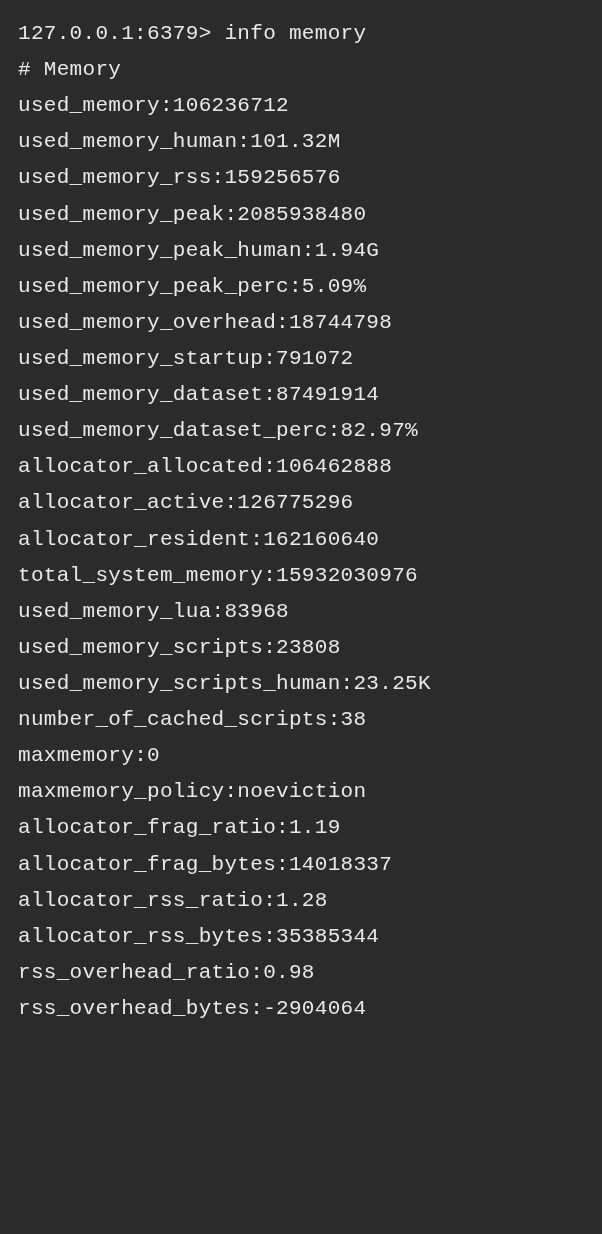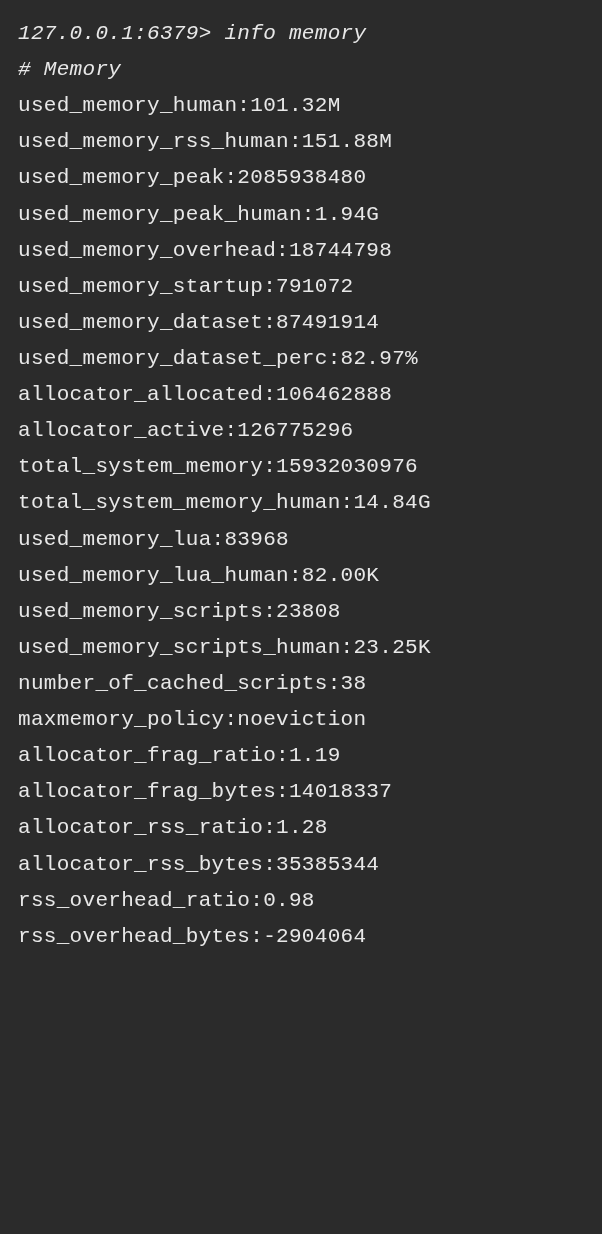--- a/index.html
+++ b/index.html
@@ -12,54 +12,54 @@
       color: #e8e8e8;
       font-family: 'Consolas', 'Monaco', 'Courier New', monospace;
       font-size: 21px;
       line-height: 1.72;
       padding: 16px 18px;
       width: 602px;
       letter-spacing: 0.3px;
     }
     .prompt-line {
       white-space: pre;
-      font-style: italic;
     }
     .header-line {
       white-space: pre;
-      font-style: italic;
     }
     .kv-line {
       white-space: pre;
     }
   </style>
 </head>
 <body>
 
 <div>
   <div class="prompt-line"><span>127.0.0.1:6379&gt; </span><span>info memory</span></div>
   <div class="header-line"># Memory</div>
   <div id="entries">
+      <div class="kv-line"><span>used_memory</span><span>:</span><span>106236712</span></div>
       <div class="kv-line"><span>used_memory_human</span><span>:</span><span>101.32M</span></div>
-      <div class="kv-line"><span>used_memory_rss_human</span><span>:</span><span>151.88M</span></div>
+      <div class="kv-line"><span>used_memory_rss</span><span>:</span><span>159256576</span></div>
       <div class="kv-line"><span>used_memory_peak</span><span>:</span><span>2085938480</span></div>
       <div class="kv-line"><span>used_memory_peak_human</span><span>:</span><span>1.94G</span></div>
+      <div class="kv-line"><span>used_memory_peak_perc</span><span>:</span><span>5.09%</span></div>
       <div class="kv-line"><span>used_memory_overhead</span><span>:</span><span>18744798</span></div>
       <div class="kv-line"><span>used_memory_startup</span><span>:</span><span>791072</span></div>
       <div class="kv-line"><span>used_memory_dataset</span><span>:</span><span>87491914</span></div>
       <div class="kv-line"><span>used_memory_dataset_perc</span><span>:</span><span>82.97%</span></div>
       <div class="kv-line"><span>allocator_allocated</span><span>:</span><span>106462888</span></div>
       <div class="kv-line"><span>allocator_active</span><span>:</span><span>126775296</span></div>
+      <div class="kv-line"><span>allocator_resident</span><span>:</span><span>162160640</span></div>
       <div class="kv-line"><span>total_system_memory</span><span>:</span><span>15932030976</span></div>
-      <div class="kv-line"><span>total_system_memory_human</span><span>:</span><span>14.84G</span></div>
       <div class="kv-line"><span>used_memory_lua</span><span>:</span><span>83968</span></div>
-      <div class="kv-line"><span>used_memory_lua_human</span><span>:</span><span>82.00K</span></div>
       <div class="kv-line"><span>used_memory_scripts</span><span>:</span><span>23808</span></div>
       <div class="kv-line"><span>used_memory_scripts_human</span><span>:</span><span>23.25K</span></div>
       <div class="kv-line"><span>number_of_cached_scripts</span><span>:</span><span>38</span></div>
+      <div class="kv-line"><span>maxmemory</span><span>:</span><span>0</span></div>
       <div class="kv-line"><span>maxmemory_policy</span><span>:</span><span>noeviction</span></div>
       <div class="kv-line"><span>allocator_frag_ratio</span><span>:</span><span>1.19</span></div>
       <div class="kv-line"><span>allocator_frag_bytes</span><span>:</span><span>14018337</span></div>
       <div class="kv-line"><span>allocator_rss_ratio</span><span>:</span><span>1.28</span></div>
       <div class="kv-line"><span>allocator_rss_bytes</span><span>:</span><span>35385344</span></div>
       <div class="kv-line"><span>rss_overhead_ratio</span><span>:</span><span>0.98</span></div>
       <div class="kv-line"><span>rss_overhead_bytes</span><span>:</span><span>-2904064</span></div>
     </div>
 </div>
 

